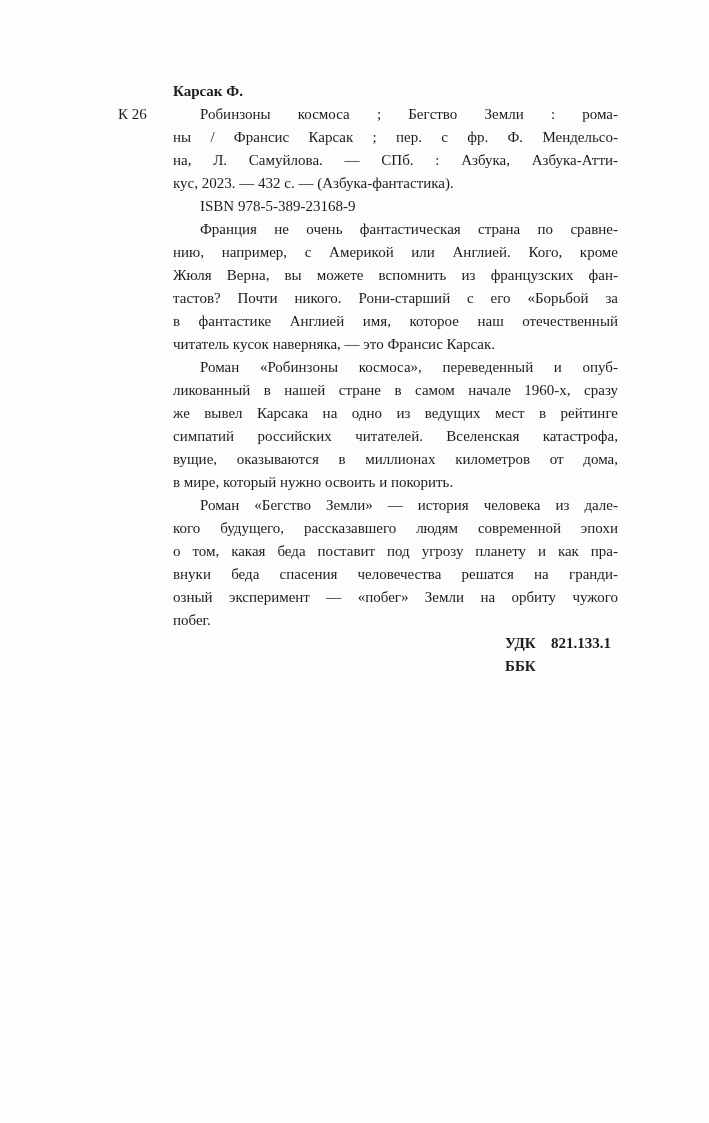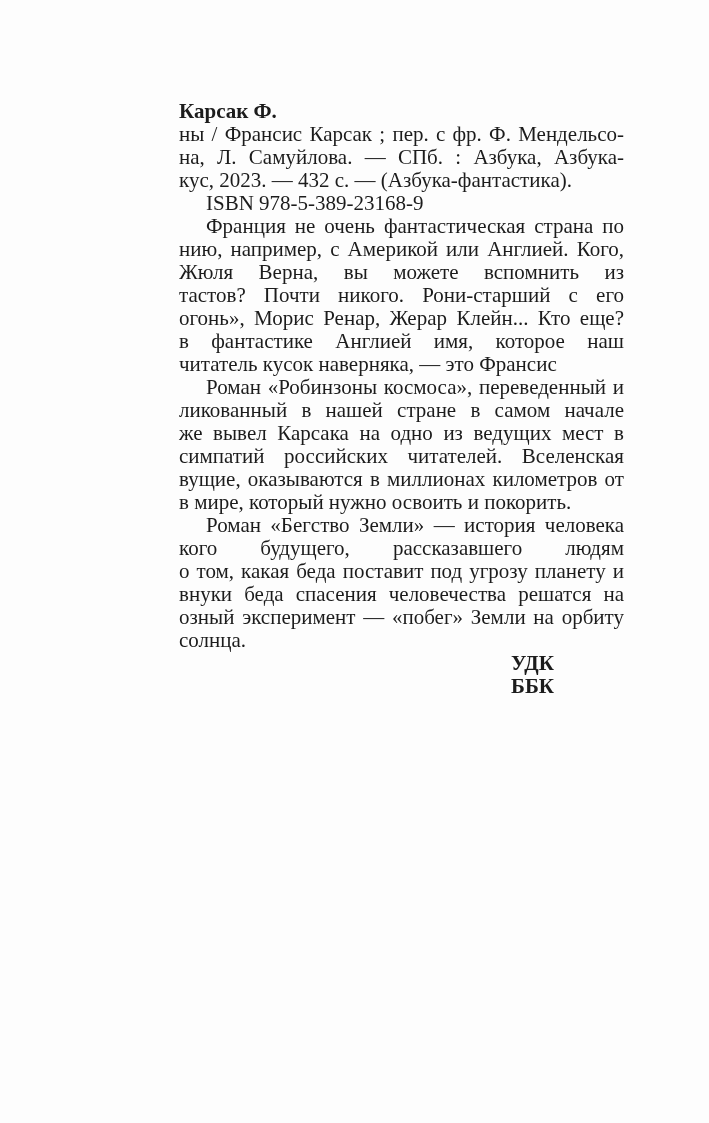--- a/index.html
+++ b/index.html
@@ -7,25 +7,24 @@
     position: relative;
     width: 709px;
     height: 1123px;
     background: #fdfdfd;
     color: #1c1c1c;
     font-family: "Liberation Serif", serif;
     overflow: hidden;
   }
   .textblock {
     position: absolute;
-    left: 124px;
+    left: 118px;
     top: 80px;
     width: 500px;
-    font-size: 21px;
-    margin-top: 20px;
+    font-size: 15px;
   }
   .line {
     height: 23px;
     line-height: 23px;
     overflow: hidden;
     white-space: normal;
   }
   .just {
     text-align: justify;
     text-align-last: justify;
@@ -50,46 +49,48 @@
   }
 </style>
 </head>
 <body>
 
 <div class="page">
   <div class="textblock">
 
     <div class="line pl-main bold">Карсак Ф.</div>
 
+    <div class="line pl-indent just kline">
+      <span class="index">К 26</span><span>Робинзоны космоса ; Бегство Земли : рома-</span>
+    </div>
     <div class="line pl-main just">ны / Франсис Карсак ; пер. с фр. Ф. Мендельсо-</div>
     <div class="line pl-main just">на, Л. Самуйлова. — СПб. : Азбука, Азбука-Атти-</div>
     <div class="line pl-main">кус, 2023. — 432 с. — (Азбука-фантастика).</div>
     <div class="line pl-indent">ISBN 978-5-389-23168-9</div>
 
     <div class="line pl-indent just">Франция не очень фантастическая страна по сравне-</div>
     <div class="line pl-main just">нию, например, с Америкой или Англией. Кого, кроме</div>
     <div class="line pl-main just">Жюля Верна, вы можете вспомнить из французских фан-</div>
     <div class="line pl-main just">тастов? Почти никого. Рони-старший с его «Борьбой за</div>
-    <div class="line pl-main just">огонь», Морис Ренар, Жерар Клейн... Кто еще? Но есть</div>
     <div class="line pl-main just">в фантастике Англией имя, которое наш отечественный</div>
     <div class="line pl-main">читатель кусок наверняка, — это Франсис Карсак.</div>
 
     <div class="line pl-indent just">Роман «Робинзоны космоса», переведенный и опуб-</div>
     <div class="line pl-main just">ликованный в нашей стране в самом начале 1960-х, сразу</div>
     <div class="line pl-main just">же вывел Карсака на одно из ведущих мест в рейтинге</div>
     <div class="line pl-main just">симпатий российских читателей. Вселенская катастрофа,</div>
     <div class="line pl-main just">вущие, оказываются в миллионах километров от дома,</div>
     <div class="line pl-main">в мире, который нужно освоить и покорить.</div>
 
     <div class="line pl-indent just">Роман «Бегство Земли» — история человека из дале-</div>
     <div class="line pl-main just">кого будущего, рассказавшего людям современной эпохи</div>
     <div class="line pl-main just">о том, какая беда поставит под угрозу планету и как пра-</div>
     <div class="line pl-main just">внуки беда спасения человечества решатся на гранди-</div>
     <div class="line pl-main just">озный эксперимент — «побег» Земли на орбиту чужого</div>
-    <div class="line pl-main">солнца.</div>
+    <div class="line pl-main">побег.</div>
 
     <div class="line class-row">
       <span class="c-label">УДК</span><span>821.133.1</span>
     </div>
     <div class="line class-row">
       <span class="c-label">ББК</span>
     </div>
 
   </div>
 </div>

